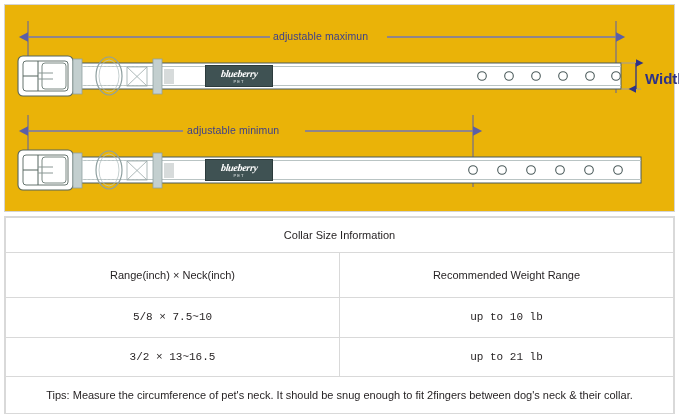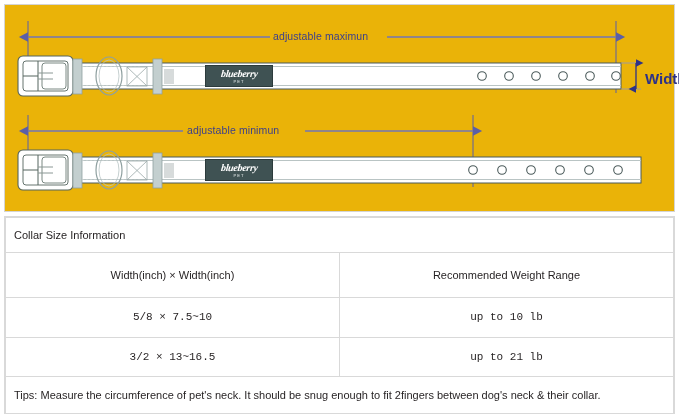--- a/index.html
+++ b/index.html
@@ -98,20 +98,21 @@
     height: 100%;
     border-collapse: collapse;
     table-layout: fixed;
     font-family: "Liberation Sans", sans-serif;
   }
   table.size-table td {
     border: 1px solid #d9d9d9;
     padding: 0 8px;
     font-size: 11px;
     color: #231f20;
+    text-align: center;
   }
   td.title-cell {
     text-align: left;
     height: 27px;
     font-size: 11.5px;
     border-left: none;
     border-right: none;
     border-top: none;
   }
   td.header-cell {
@@ -278,21 +279,21 @@
     </div>
   </div>
 
   <div class="table-panel">
     <table class="size-table">
       <tbody>
         <tr>
           <td class="title-cell" colspan="2">Collar Size Information</td>
         </tr>
         <tr>
-          <td class="header-cell col-left">Width(inch)  ×  Width(inch)</td>
+          <td class="header-cell col-left">Range(inch)  ×  Neck(inch)</td>
           <td class="header-cell col-right">Recommended Weight Range</td>
         </tr>
         <tr>
           <td class="data-cell col-left">5/8 × 7.5~10</td>
           <td class="data-cell col-right">up to 10 lb</td>
         </tr>
         <tr>
           <td class="data-cell col-left">3/2 × 13~16.5</td>
           <td class="data-cell col-right">up to 21 lb</td>
         </tr>

